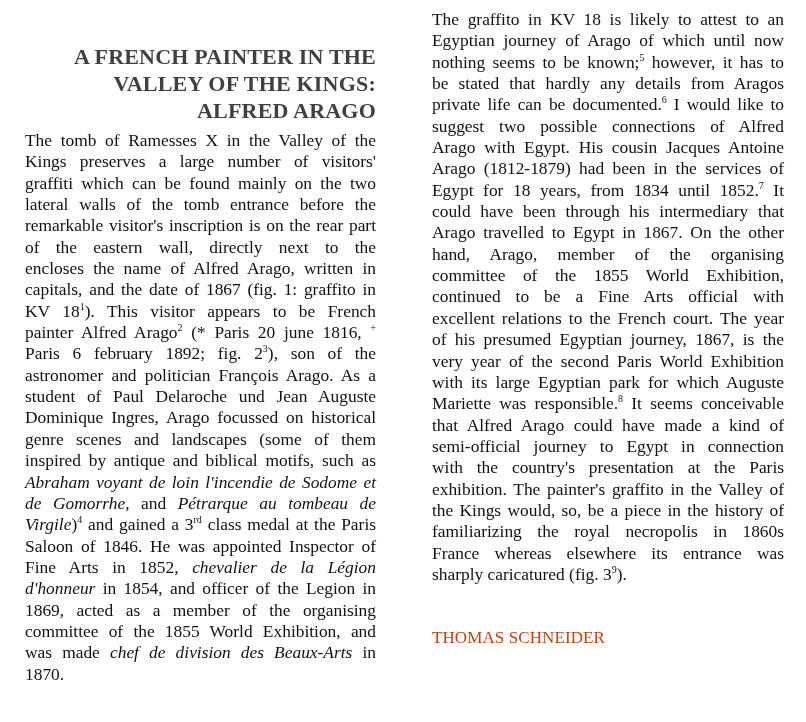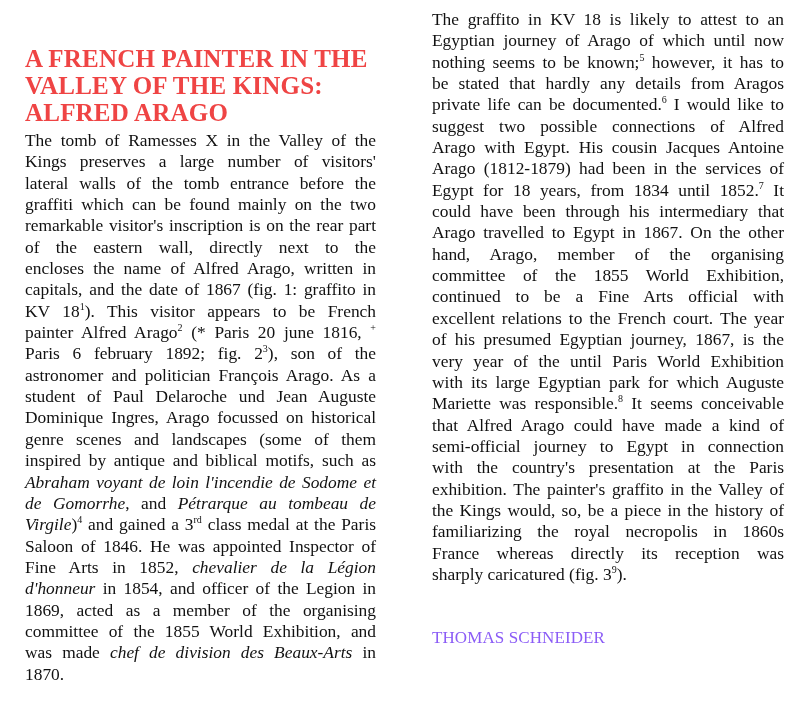--- a/index.html
+++ b/index.html
@@ -13,25 +13,25 @@
       position: relative;
       overflow: hidden;
       font-family: "Liberation Serif", "DejaVu Serif", serif;
       color: #111111;
     }
     .title {
       position: absolute;
       left: 25px;
       width: 351px;
       top: 28px;
-      text-align: left;
+      text-align: right;
       font-weight: bold;
-      font-size: 25px;
+      font-size: 22px;
       line-height: 27px;
-      color: #ef4444;
+      color: #404040;
       letter-spacing: 0.2px;
     }
     .title .tline { display: block; }
     .col {
       position: absolute;
       font-size: 17.4px;
       line-height: 21.35px;
     }
     .col-left { left: 25px; width: 351px; top: 130px; }
     .col-right { left: 432px; width: 352px; top: 9px; }
@@ -58,37 +58,37 @@
       line-height: 0;
       vertical-align: 7px;
     }
     i { font-style: italic; font-family: Liberation Serif, serif; }
     .signature {
       position: absolute;
       left: 432px;
       top: 628px;
       font-size: 17px;
       letter-spacing: 0.1px;
-      color: #8b5cf6;
+      color: #c2410c;
     }
   </style>
 </head>
 <body>
 
 <h1 class="title">
   <span class="tline">A FRENCH PAINTER IN THE</span>
   <span class="tline">VALLEY OF THE KINGS:</span>
   <span class="tline">ALFRED ARAGO</span>
 </h1>
 
 <div class="col col-left">
     <span class="line"><span class="fill"><span>The tomb of Ramesses X in the Valley of the</span></span></span>
     <span class="line"><span class="fill"><span>Kings preserves a large number of visitors'</span></span></span>
+    <span class="line"><span class="fill"><span>graffiti which can be found mainly on the two</span></span></span>
     <span class="line"><span class="fill"><span>lateral walls of the tomb entrance before the</span></span></span>
-    <span class="line"><span class="fill"><span>graffiti which can be found mainly on the two</span></span></span>
     <span class="line"><span class="fill"><span>remarkable visitor's inscription is on the rear part</span></span></span>
     <span class="line"><span class="fill"><span>of the eastern wall, directly next to the</span></span></span>
     <span class="line"><span class="fill"><span>encloses the name of Alfred Arago, written in</span></span></span>
     <span class="line"><span class="fill"><span>capitals, and the date of 1867 (fig. 1: graffito in</span></span></span>
     <span class="line"><span class="fill"><span>KV 18</span><sup>1</sup><span>). This visitor appears to be French</span></span></span>
     <span class="line"><span class="fill"><span>painter Alfred Arago</span><sup>2</sup><span> (* Paris 20 june 1816, </span><sup>+</sup></span></span>
     <span class="line"><span class="fill"><span>Paris 6 february 1892; fig. 2</span><sup>3</sup><span>), son of the</span></span></span>
     <span class="line"><span class="fill"><span>astronomer and politician François Arago. As a</span></span></span>
     <span class="line"><span class="fill"><span>student of Paul Delaroche und Jean Auguste</span></span></span>
     <span class="line"><span class="fill"><span>Dominique Ingres, Arago focussed on historical</span></span></span>
@@ -115,26 +115,26 @@
     <span class="line"><span class="fill"><span>Arago with Egypt. His cousin Jacques Antoine</span></span></span>
     <span class="line"><span class="fill"><span>Arago (1812-1879) had been in the services of</span></span></span>
     <span class="line"><span class="fill"><span>Egypt for 18 years, from 1834 until 1852.</span><sup>7</sup><span> It</span></span></span>
     <span class="line"><span class="fill"><span>could have been through his intermediary that</span></span></span>
     <span class="line"><span class="fill"><span>Arago travelled to Egypt in 1867. On the other</span></span></span>
     <span class="line"><span class="fill"><span>hand, Arago, member of the organising</span></span></span>
     <span class="line"><span class="fill"><span>committee of the 1855 World Exhibition,</span></span></span>
     <span class="line"><span class="fill"><span>continued to be a Fine Arts official with</span></span></span>
     <span class="line"><span class="fill"><span>excellent relations to the French court. The year</span></span></span>
     <span class="line"><span class="fill"><span>of his presumed Egyptian journey, 1867, is the</span></span></span>
-    <span class="line"><span class="fill"><span>very year of the until Paris World Exhibition</span></span></span>
+    <span class="line"><span class="fill"><span>very year of the second Paris World Exhibition</span></span></span>
     <span class="line"><span class="fill"><span>with its large Egyptian park for which Auguste</span></span></span>
     <span class="line"><span class="fill"><span>Mariette was responsible.</span><sup>8</sup><span> It seems conceivable</span></span></span>
     <span class="line"><span class="fill"><span>that Alfred Arago could have made a kind of</span></span></span>
     <span class="line"><span class="fill"><span>semi-official journey to Egypt in connection</span></span></span>
     <span class="line"><span class="fill"><span>with the country's presentation at the Paris</span></span></span>
     <span class="line"><span class="fill"><span>exhibition. The painter's graffito in the Valley of</span></span></span>
     <span class="line"><span class="fill"><span>the Kings would, so, be a piece in the history of</span></span></span>
     <span class="line"><span class="fill"><span>familiarizing the royal necropolis in 1860s</span></span></span>
-    <span class="line"><span class="fill"><span>France whereas directly its reception was</span></span></span>
+    <span class="line"><span class="fill"><span>France whereas elsewhere its entrance was</span></span></span>
     <span class="line last"><span class="fill"><span>sharply caricatured (fig. 3</span><sup>9</sup><span>).</span></span></span>
   </div>
 
 <div class="signature">THOMAS SCHNEIDER</div>
 
 </body></html>

